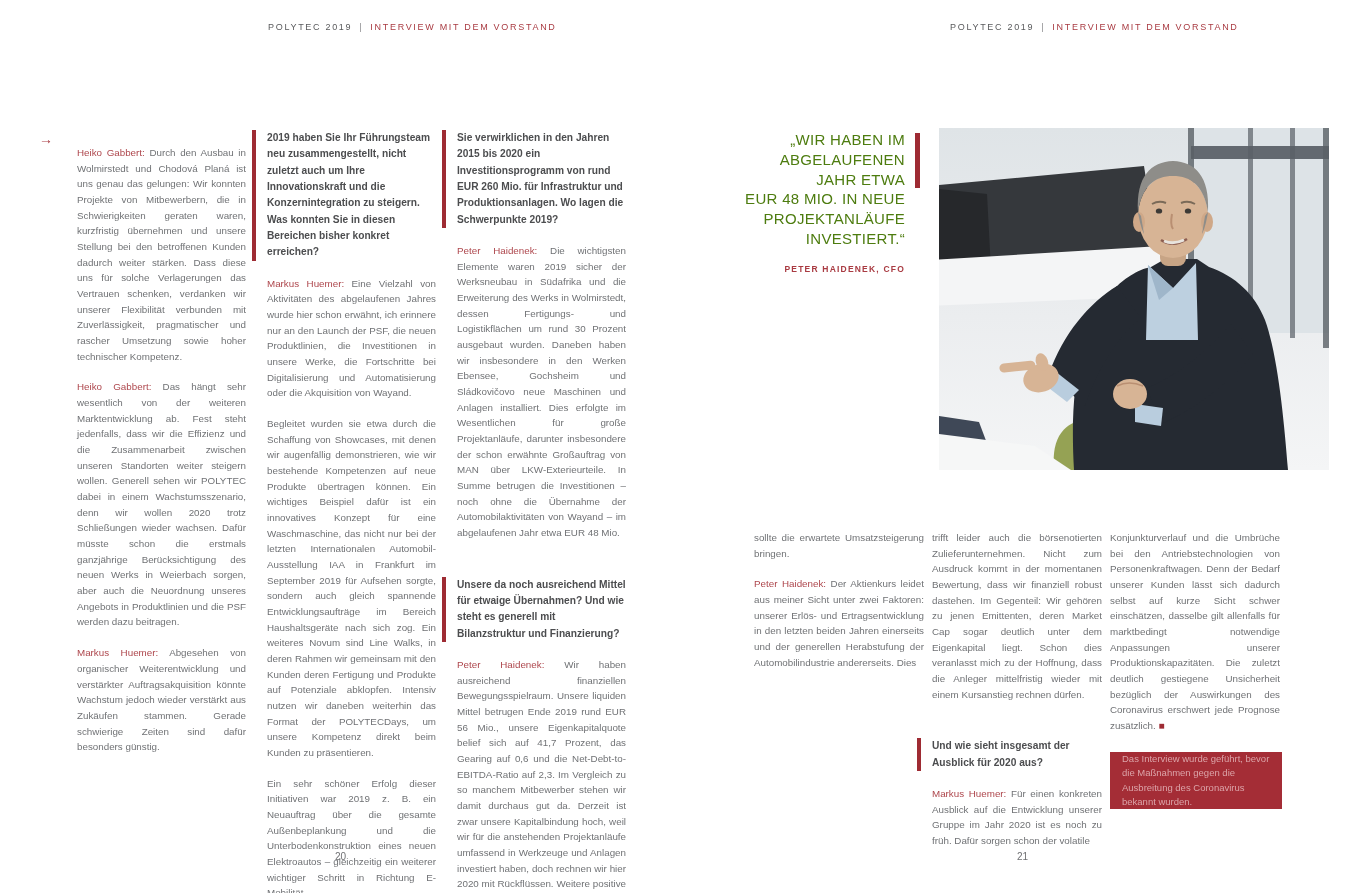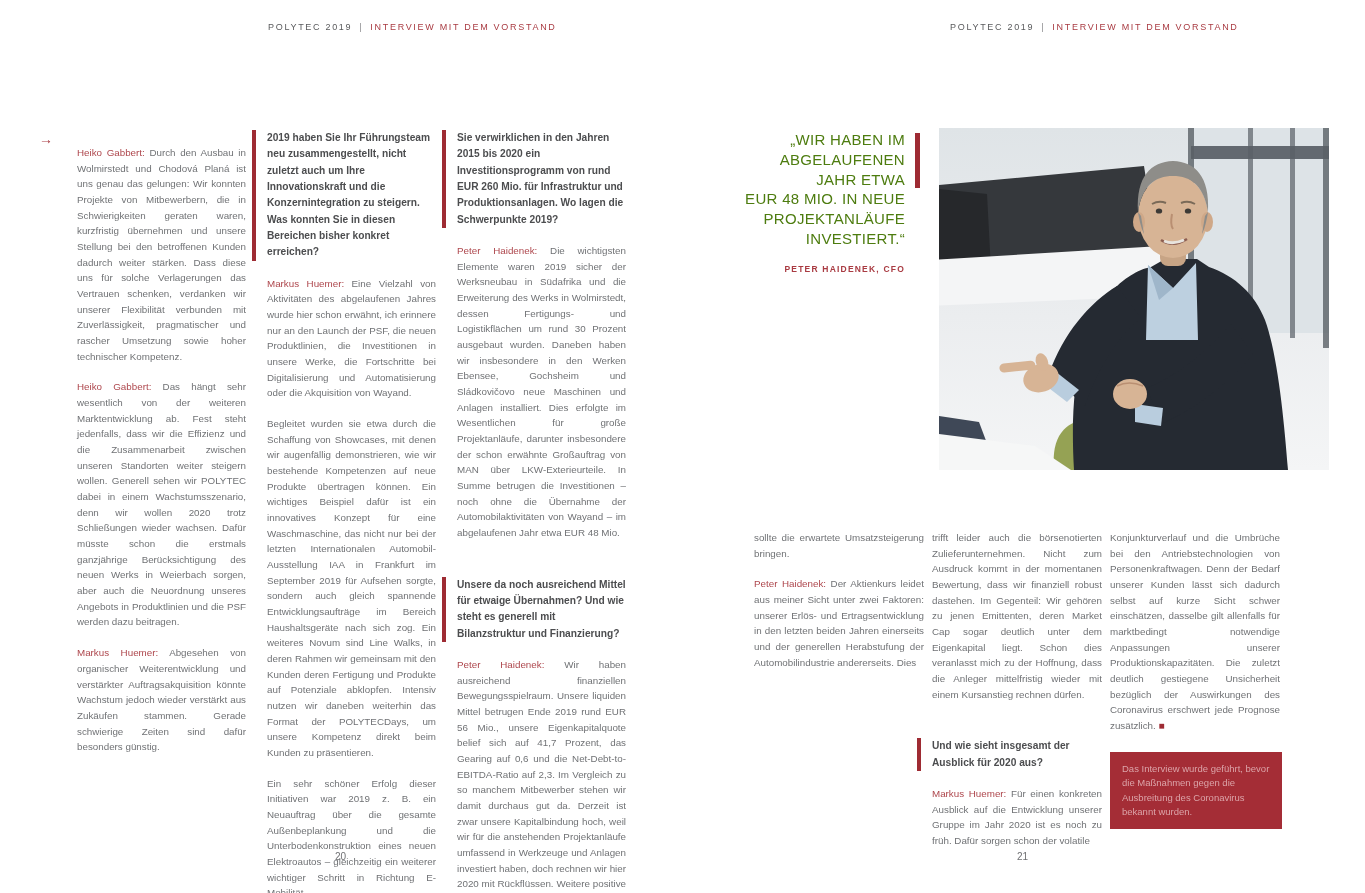--- a/index.html
+++ b/index.html
@@ -39,21 +39,21 @@
   .quote-bar { position:absolute; top:3px; right:0; width:5px; height:55px; background:#9E2B33; }
   .quote-attr { padding-right:15px; margin-top:15px; font-size:8.5px; font-weight:bold;
                 letter-spacing:1.2px; color:#A93B42; }
 
   .photo { position:absolute; top:128px; left:257px; width:390px; height:342px; overflow:hidden;
            background:#e9ecee; }
 
   .end-mark { color:#9E2B33; font-size:10px; letter-spacing:0; }
 
   .note-box { margin-top:18px; width:172px; background:#A42D36; color:#DCA4A9;
-              padding:10px 12px; font-size:9.5px; line-height:1.5; text-align:left; }
+              padding:0 12px; font-size:9.5px; line-height:1.5; text-align:left; }
 </style>
 </head>
 <body>
 
 <div class="spread">
 
   <div class="page page-left">
     <div class="header">
       <span>POLYTEC 2019</span><span class="sep">|</span><span class="section">INTERVIEW MIT DEM VORSTAND</span>
     </div>

